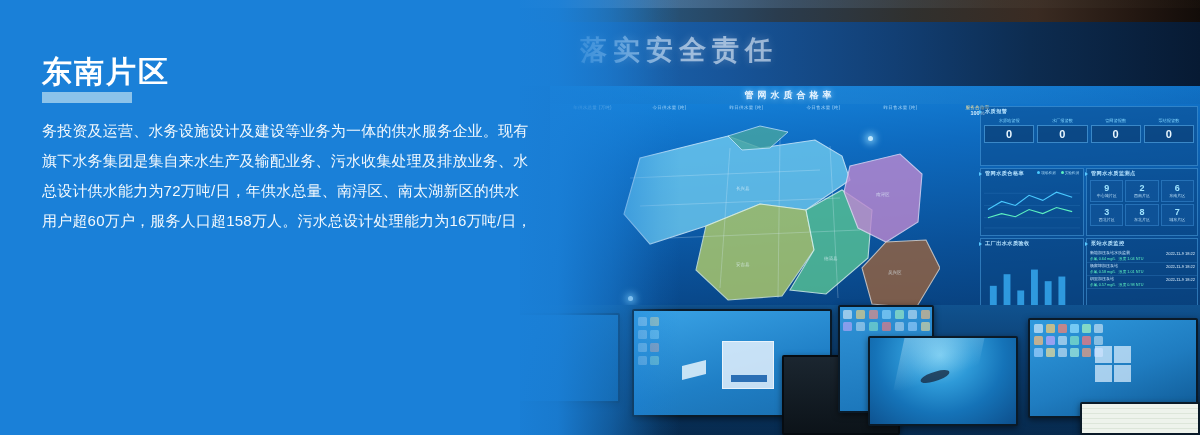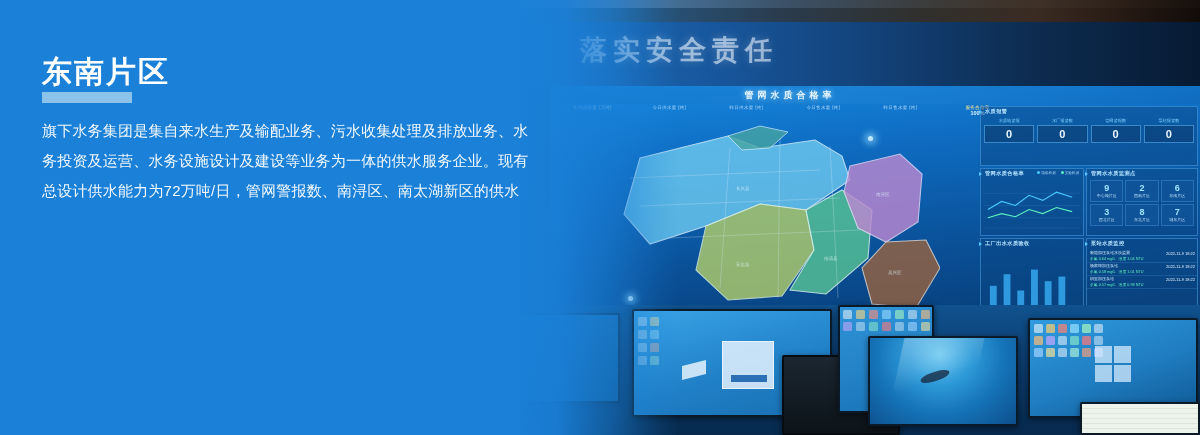--- a/index.html
+++ b/index.html
@@ -409,19 +409,20 @@
 
     </div>
   </div>
 
   <div class="overlay"></div>
 
   <div class="content">
     <h1 class="title">东南片区</h1>
     <div class="rule"></div>
     <div class="body-text">
+      <p>务投资及运营、水务设施设计及建设等业务为一体的供水服务企业。现有</p>
       <p>旗下水务集团是集自来水生产及输配业务、污水收集处理及排放业务、水</p>
-      <p>务投资及运营、水务设施设计及建设等业务为一体的供水服务企业。现有</p>
-      <p>总设计供水能力为72万吨/日，管网警报数、南浔区、南太湖新区的供水</p>
+      <p>总设计供水能力为72万吨/日，年供水总量、南浔区、南太湖新区的供水</p>
+      <p>用户超60万户，服务人口超158万人。污水总设计处理能力为16万吨/日，</p>
     </div>
   </div>
 
 </div>
 
 </body></html>

